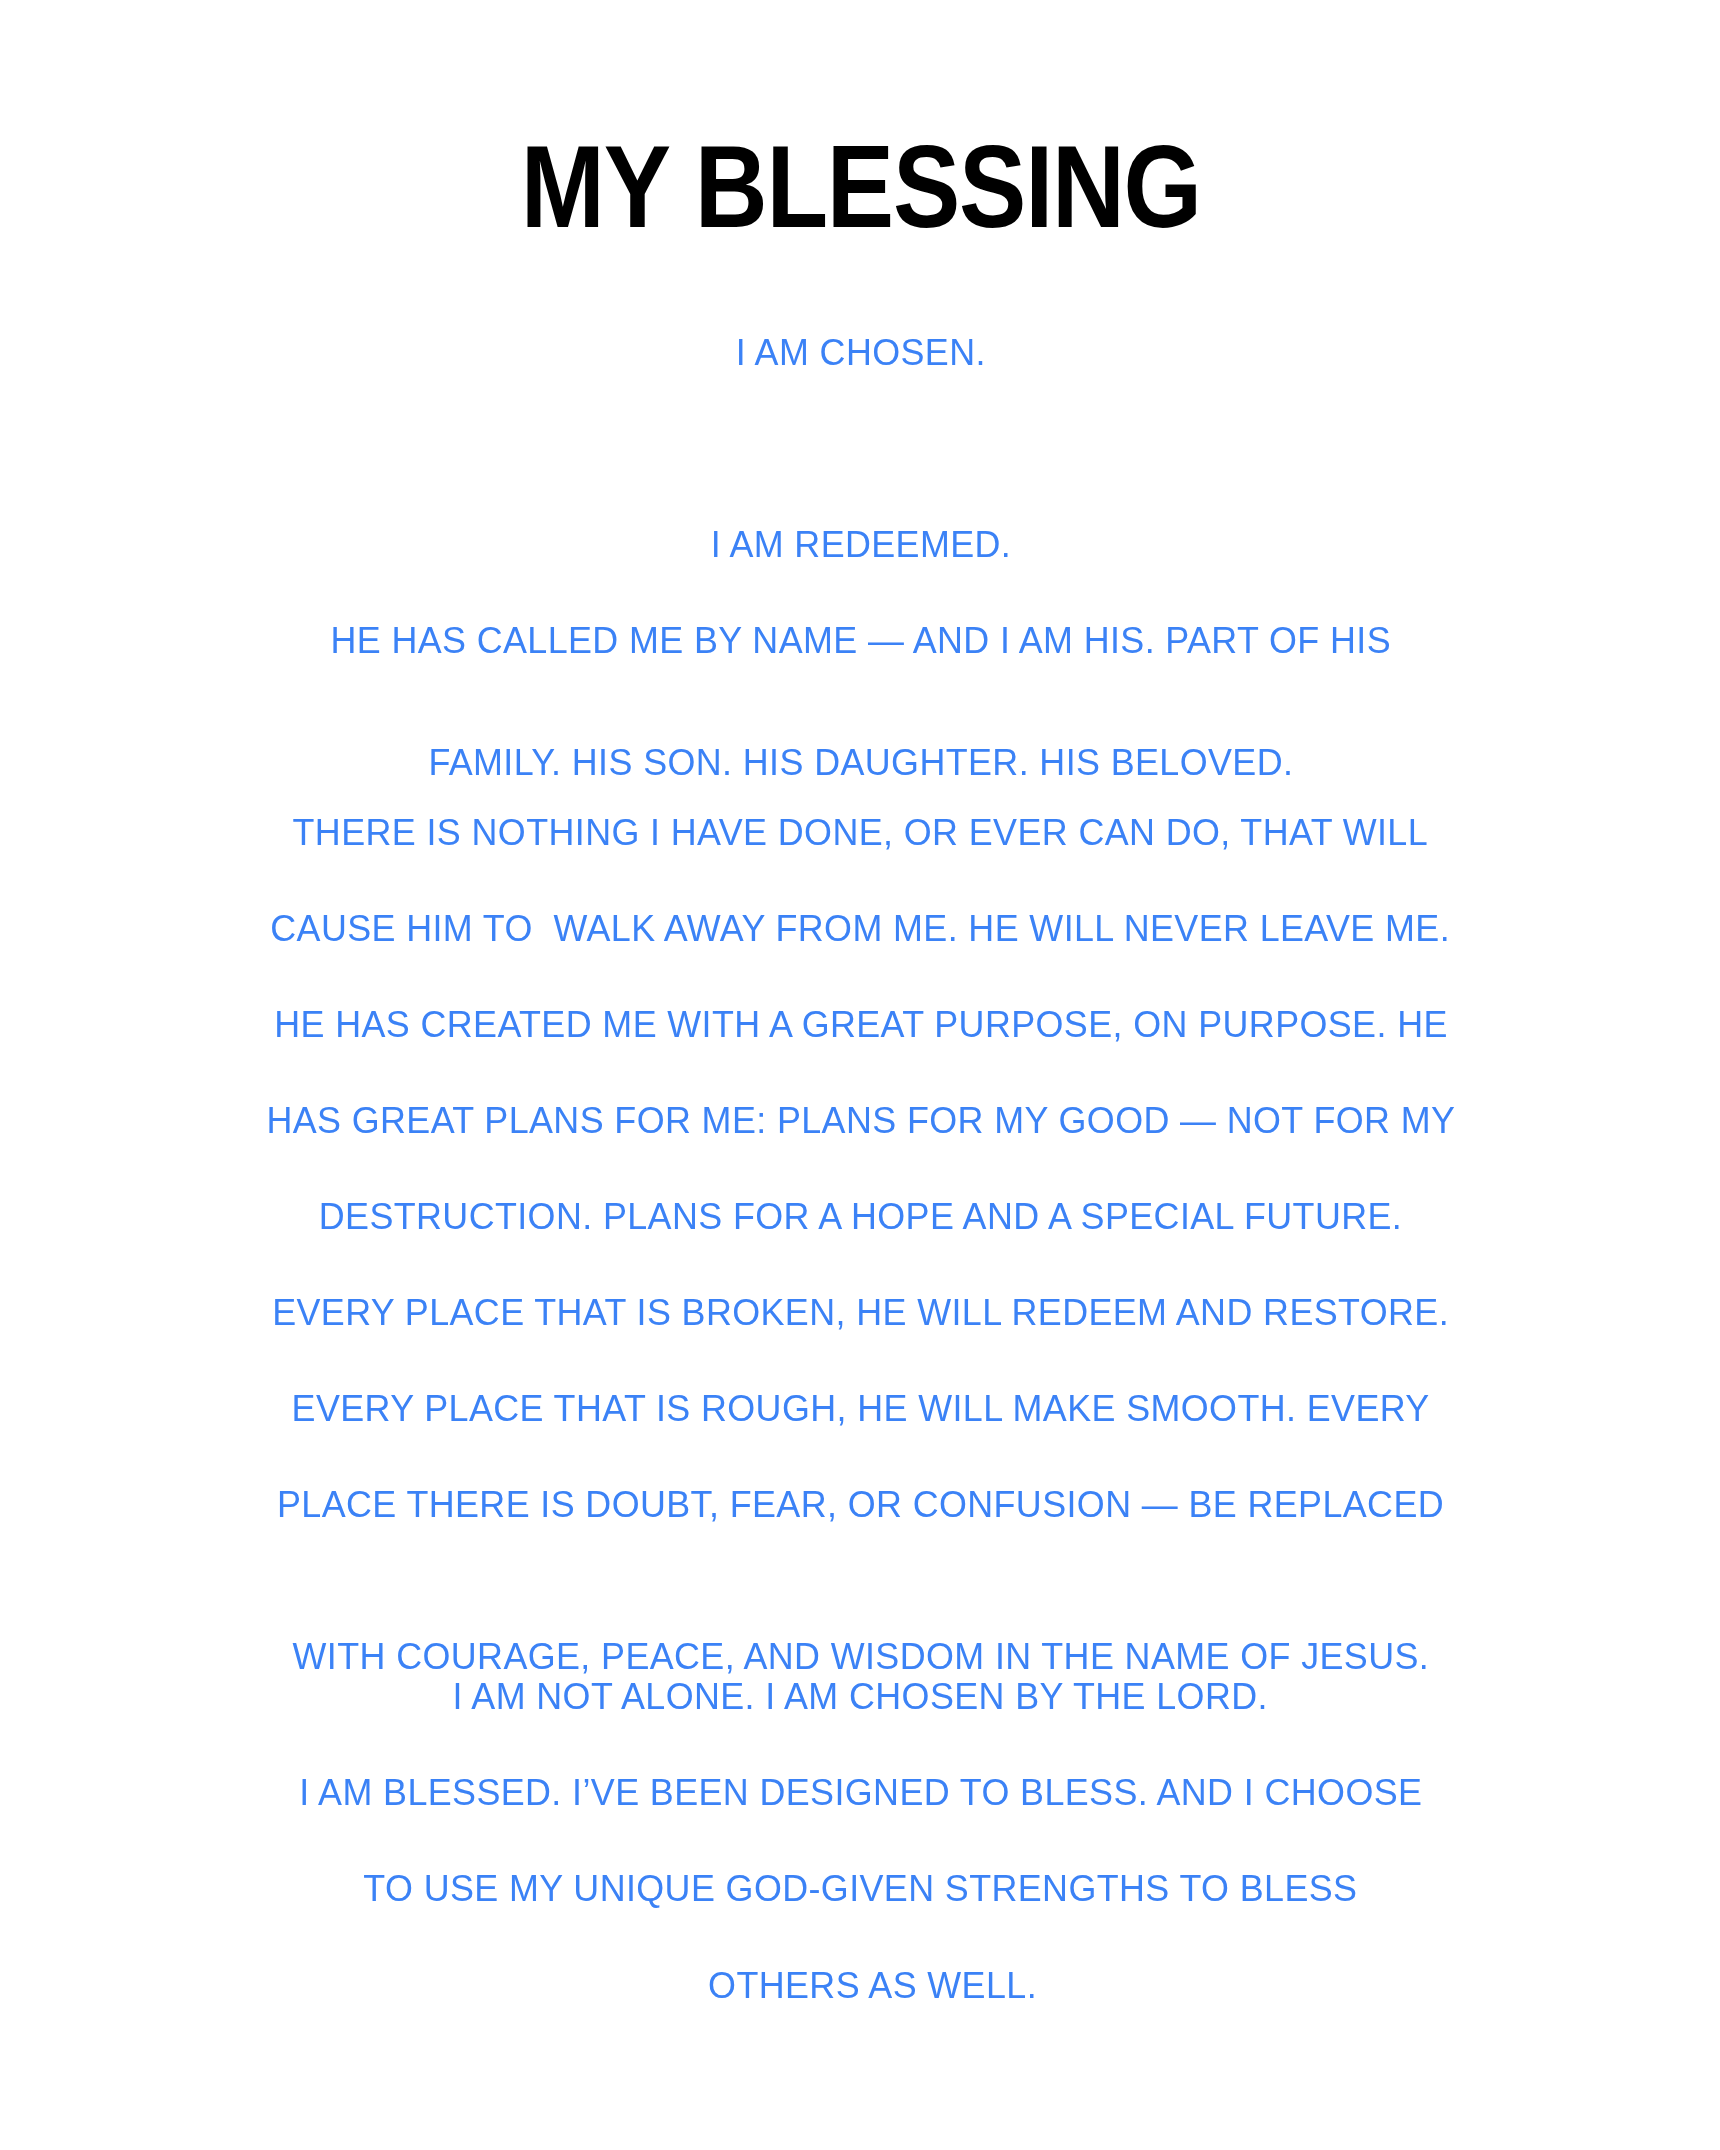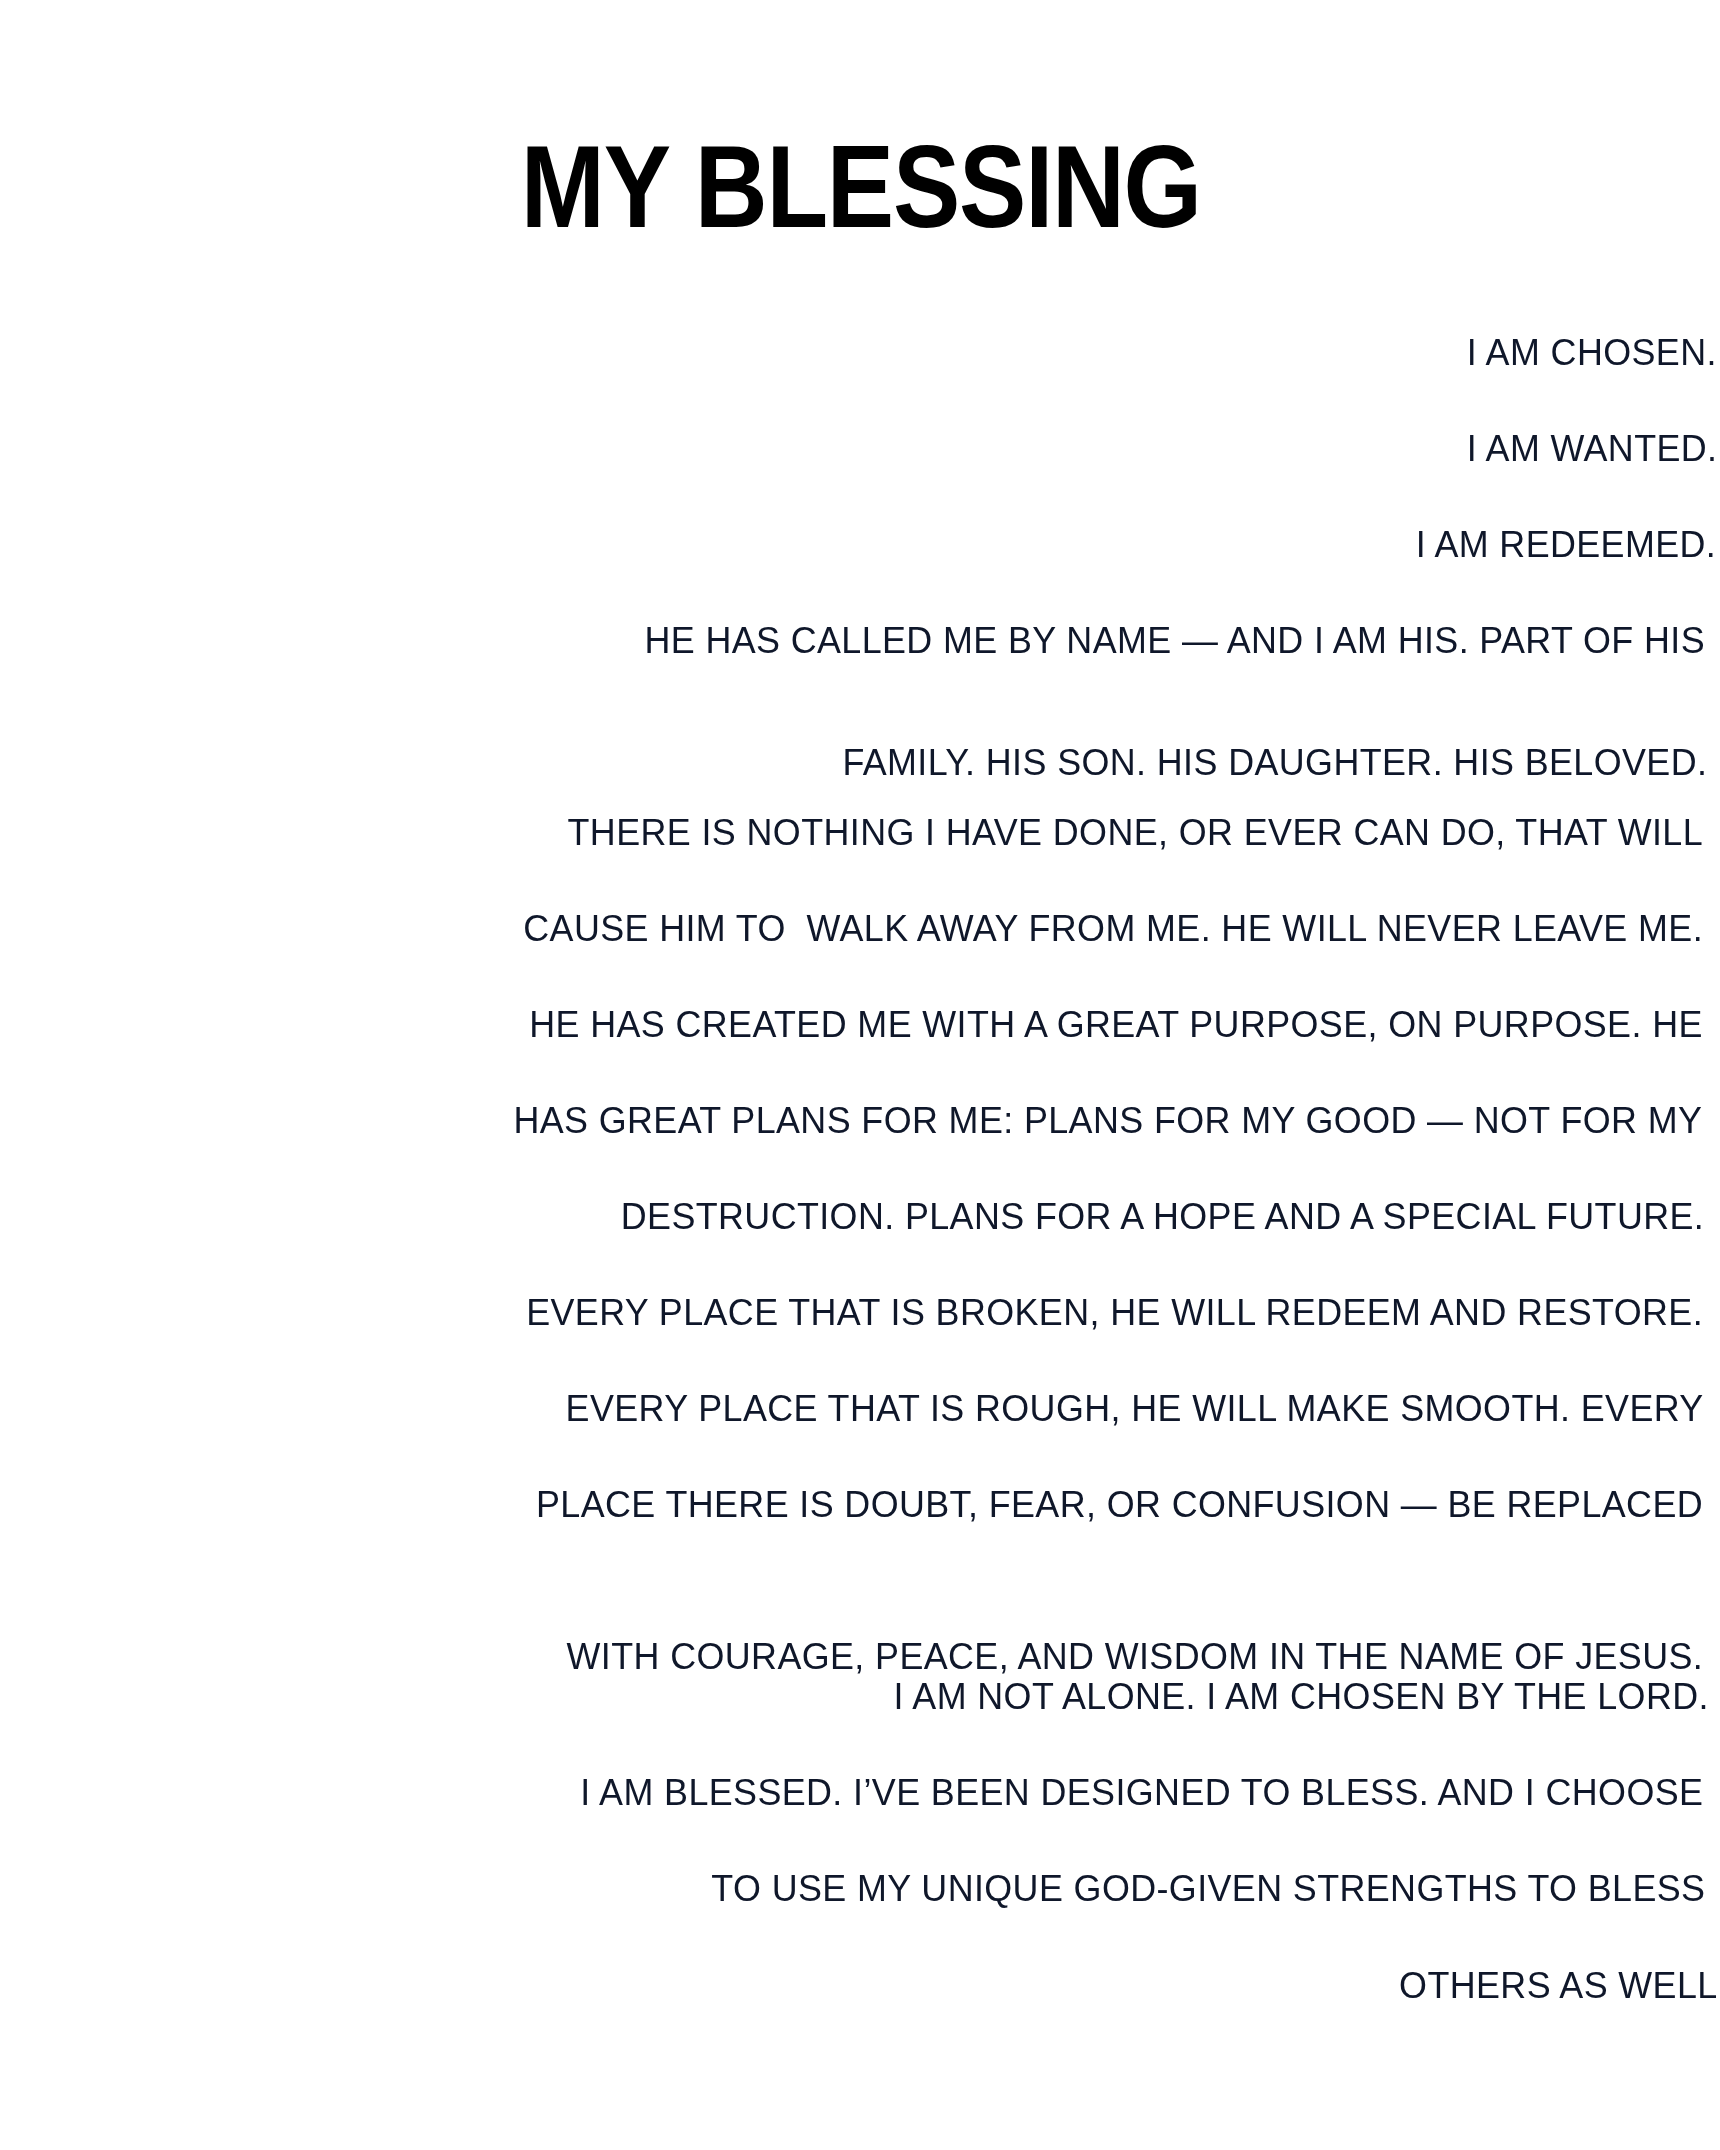--- a/index.html
+++ b/index.html
@@ -47,46 +47,45 @@
       position: absolute;
       left: 0;
       top: 0;
       width: 1721px;
       height: 2151px;
     }
     .line {
       position: absolute;
       left: 0;
       width: 1721px;
-      text-align: right;
+      text-align: center;
       font-family: "Liberation Sans", "DejaVu Sans", sans-serif;
       font-weight: 400;
       font-size: 37px;
       line-height: 1;
       white-space: pre;
-      color: #0f172a;
+      color: #3b82f6;
       letter-spacing: 0.4px;
     }
     .line .txt {
       display: inline-block;
       transform: scaleX(0.97);
       transform-origin: center top;
     }
   </style>
 </head>
 <body>
 
 <div class="page">
   <div class="title-wrap">
     <h1 class="title" style="margin:0;">MY BLESSING</h1>
   </div>
 
   <div class="body-lines">
     <div class="line" style="top:334px;"><span class="txt">I AM CHOSEN.</span></div>
-    <div class="line" style="top:430px;"><span class="txt">I AM WANTED.</span></div>
     <div class="line" style="top:526px;"><span class="txt">I AM REDEEMED.</span></div>
     <div class="line" style="top:622px;"><span class="txt">HE HAS CALLED ME BY NAME — AND I AM HIS. PART OF HIS</span></div>
     <div class="line" style="top:744px;"><span class="txt">FAMILY. HIS SON. HIS DAUGHTER. HIS BELOVED.</span></div>
     <div class="line" style="top:814px;"><span class="txt">THERE IS NOTHING I HAVE DONE, OR EVER CAN DO, THAT WILL</span></div>
     <div class="line" style="top:910px;"><span class="txt">CAUSE HIM TO  WALK AWAY FROM ME. HE WILL NEVER LEAVE ME.</span></div>
     <div class="line" style="top:1006px;"><span class="txt">HE HAS CREATED ME WITH A GREAT PURPOSE, ON PURPOSE. HE</span></div>
     <div class="line" style="top:1102px;"><span class="txt">HAS GREAT PLANS FOR ME: PLANS FOR MY GOOD — NOT FOR MY</span></div>
     <div class="line" style="top:1198px;"><span class="txt">DESTRUCTION. PLANS FOR A HOPE AND A SPECIAL FUTURE.</span></div>
     <div class="line" style="top:1294px;"><span class="txt">EVERY PLACE THAT IS BROKEN, HE WILL REDEEM AND RESTORE.</span></div>
     <div class="line" style="top:1390px;"><span class="txt">EVERY PLACE THAT IS ROUGH, HE WILL MAKE SMOOTH. EVERY</span></div>

